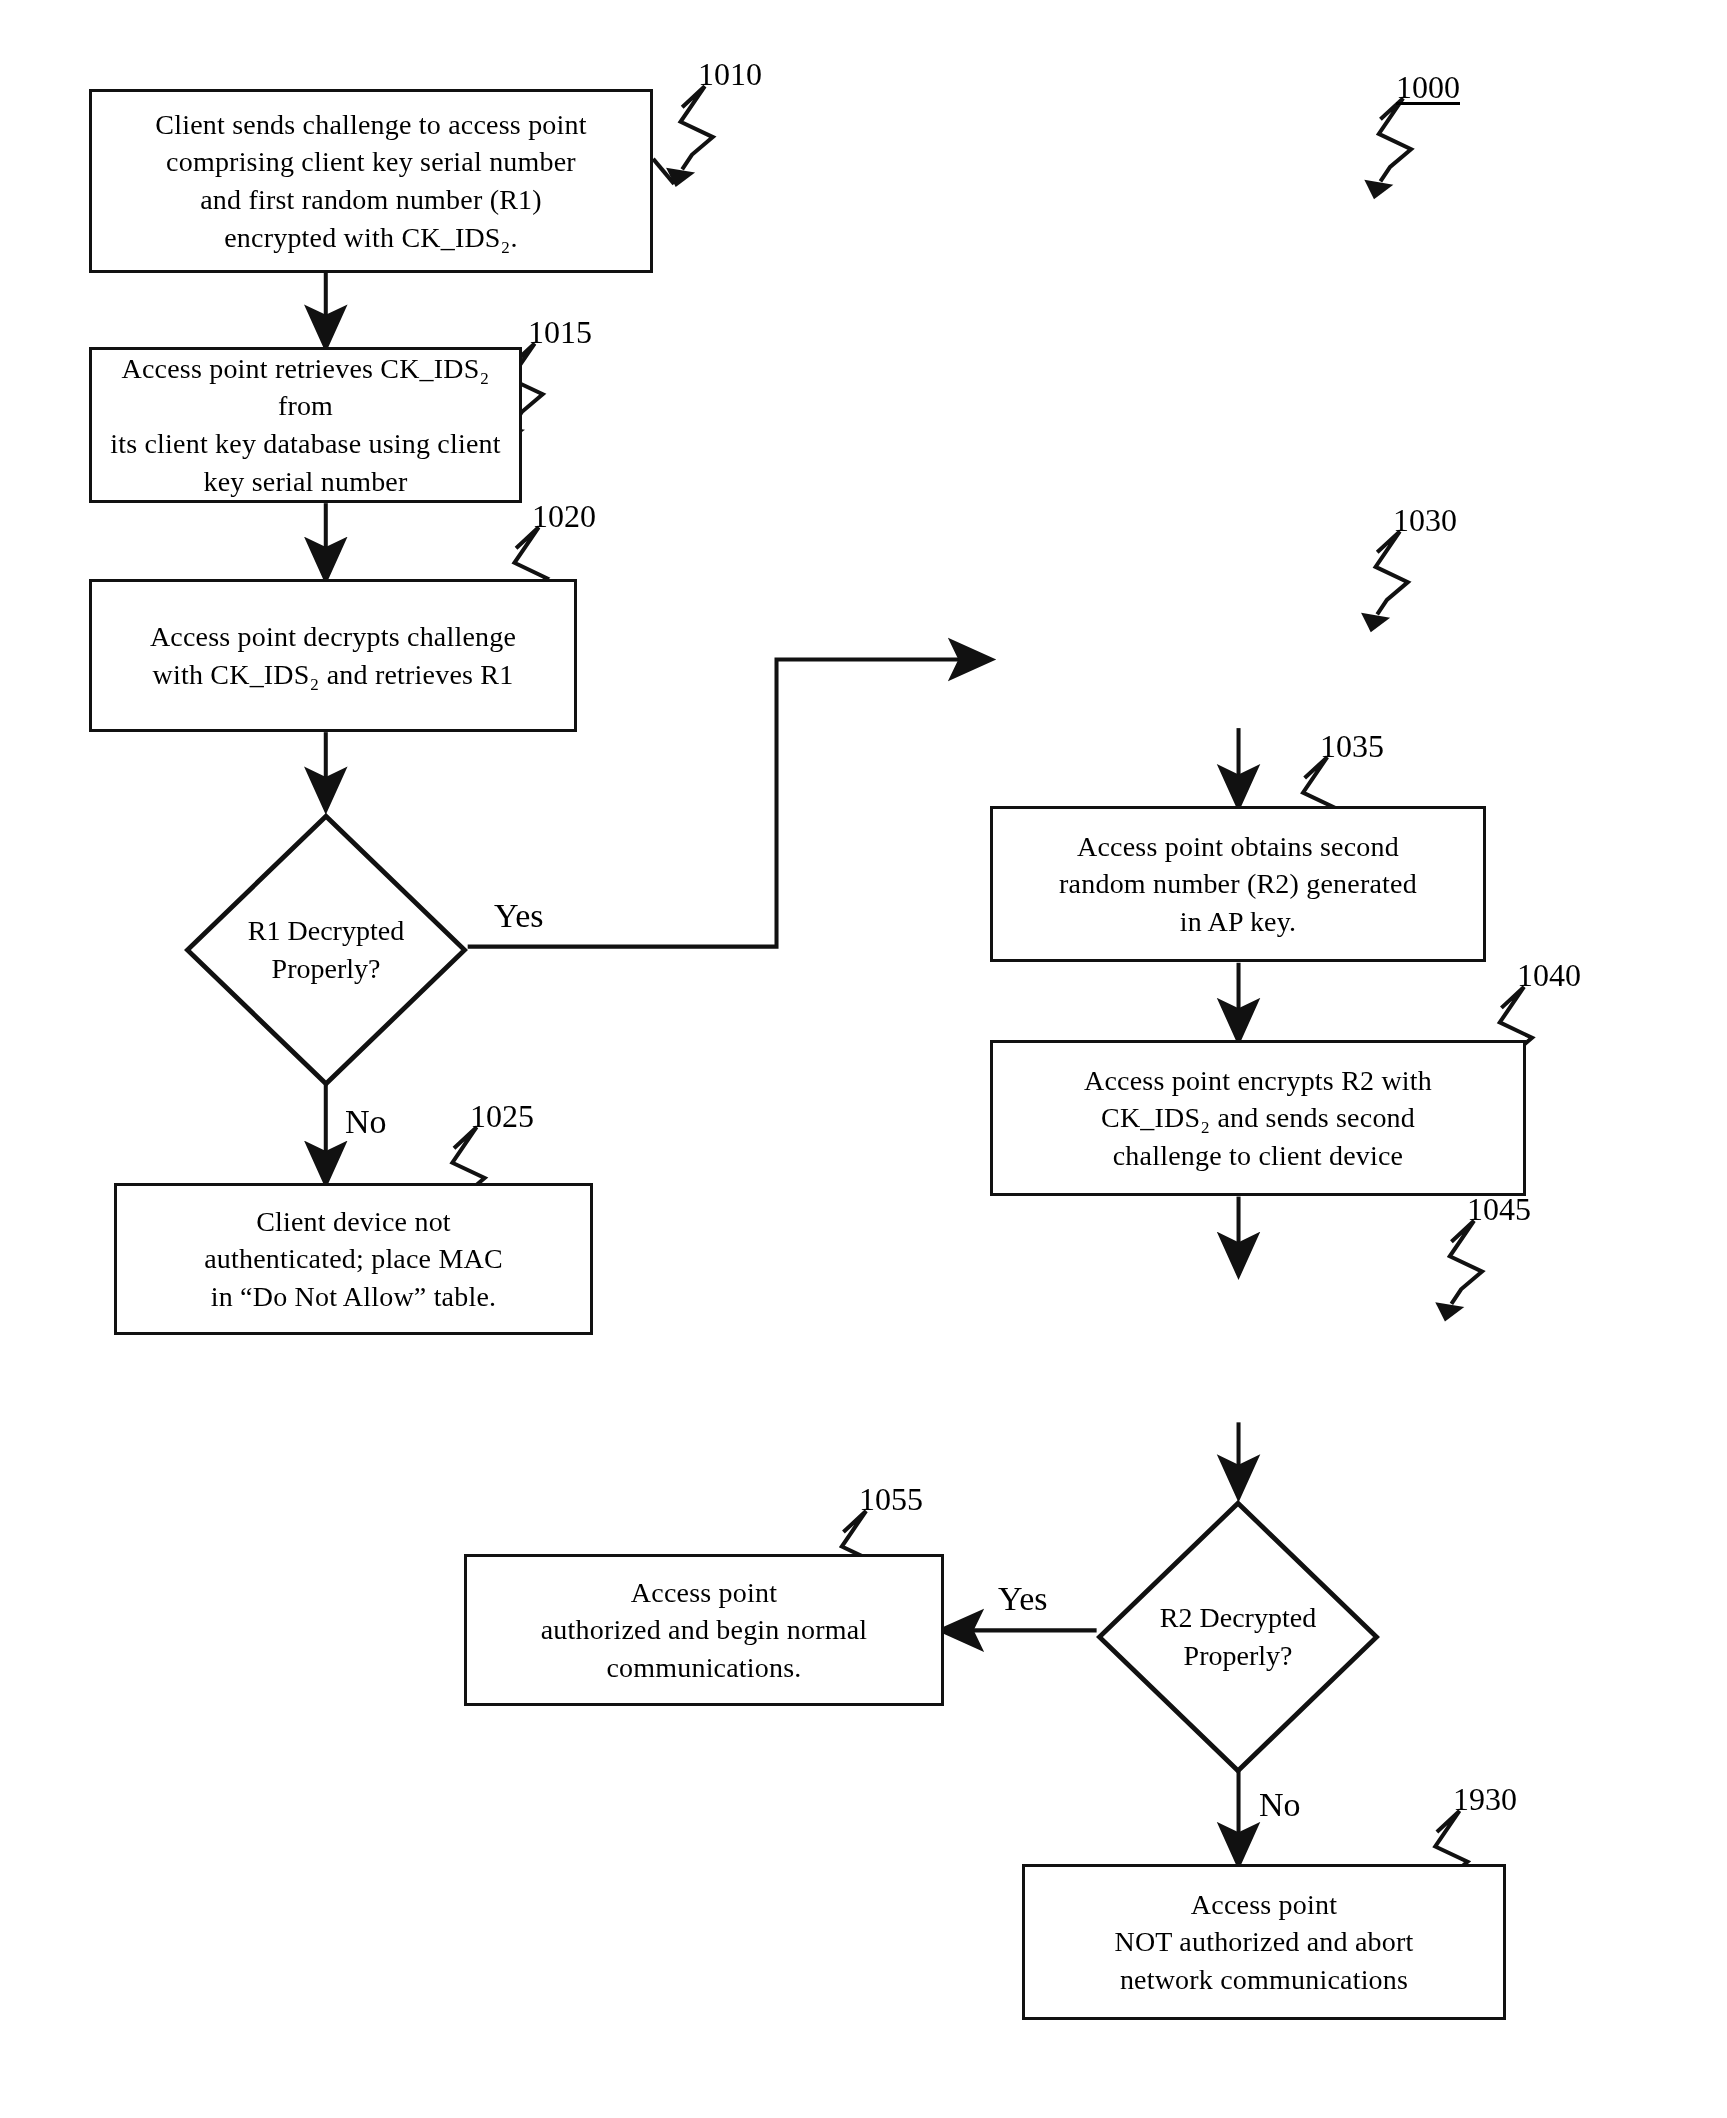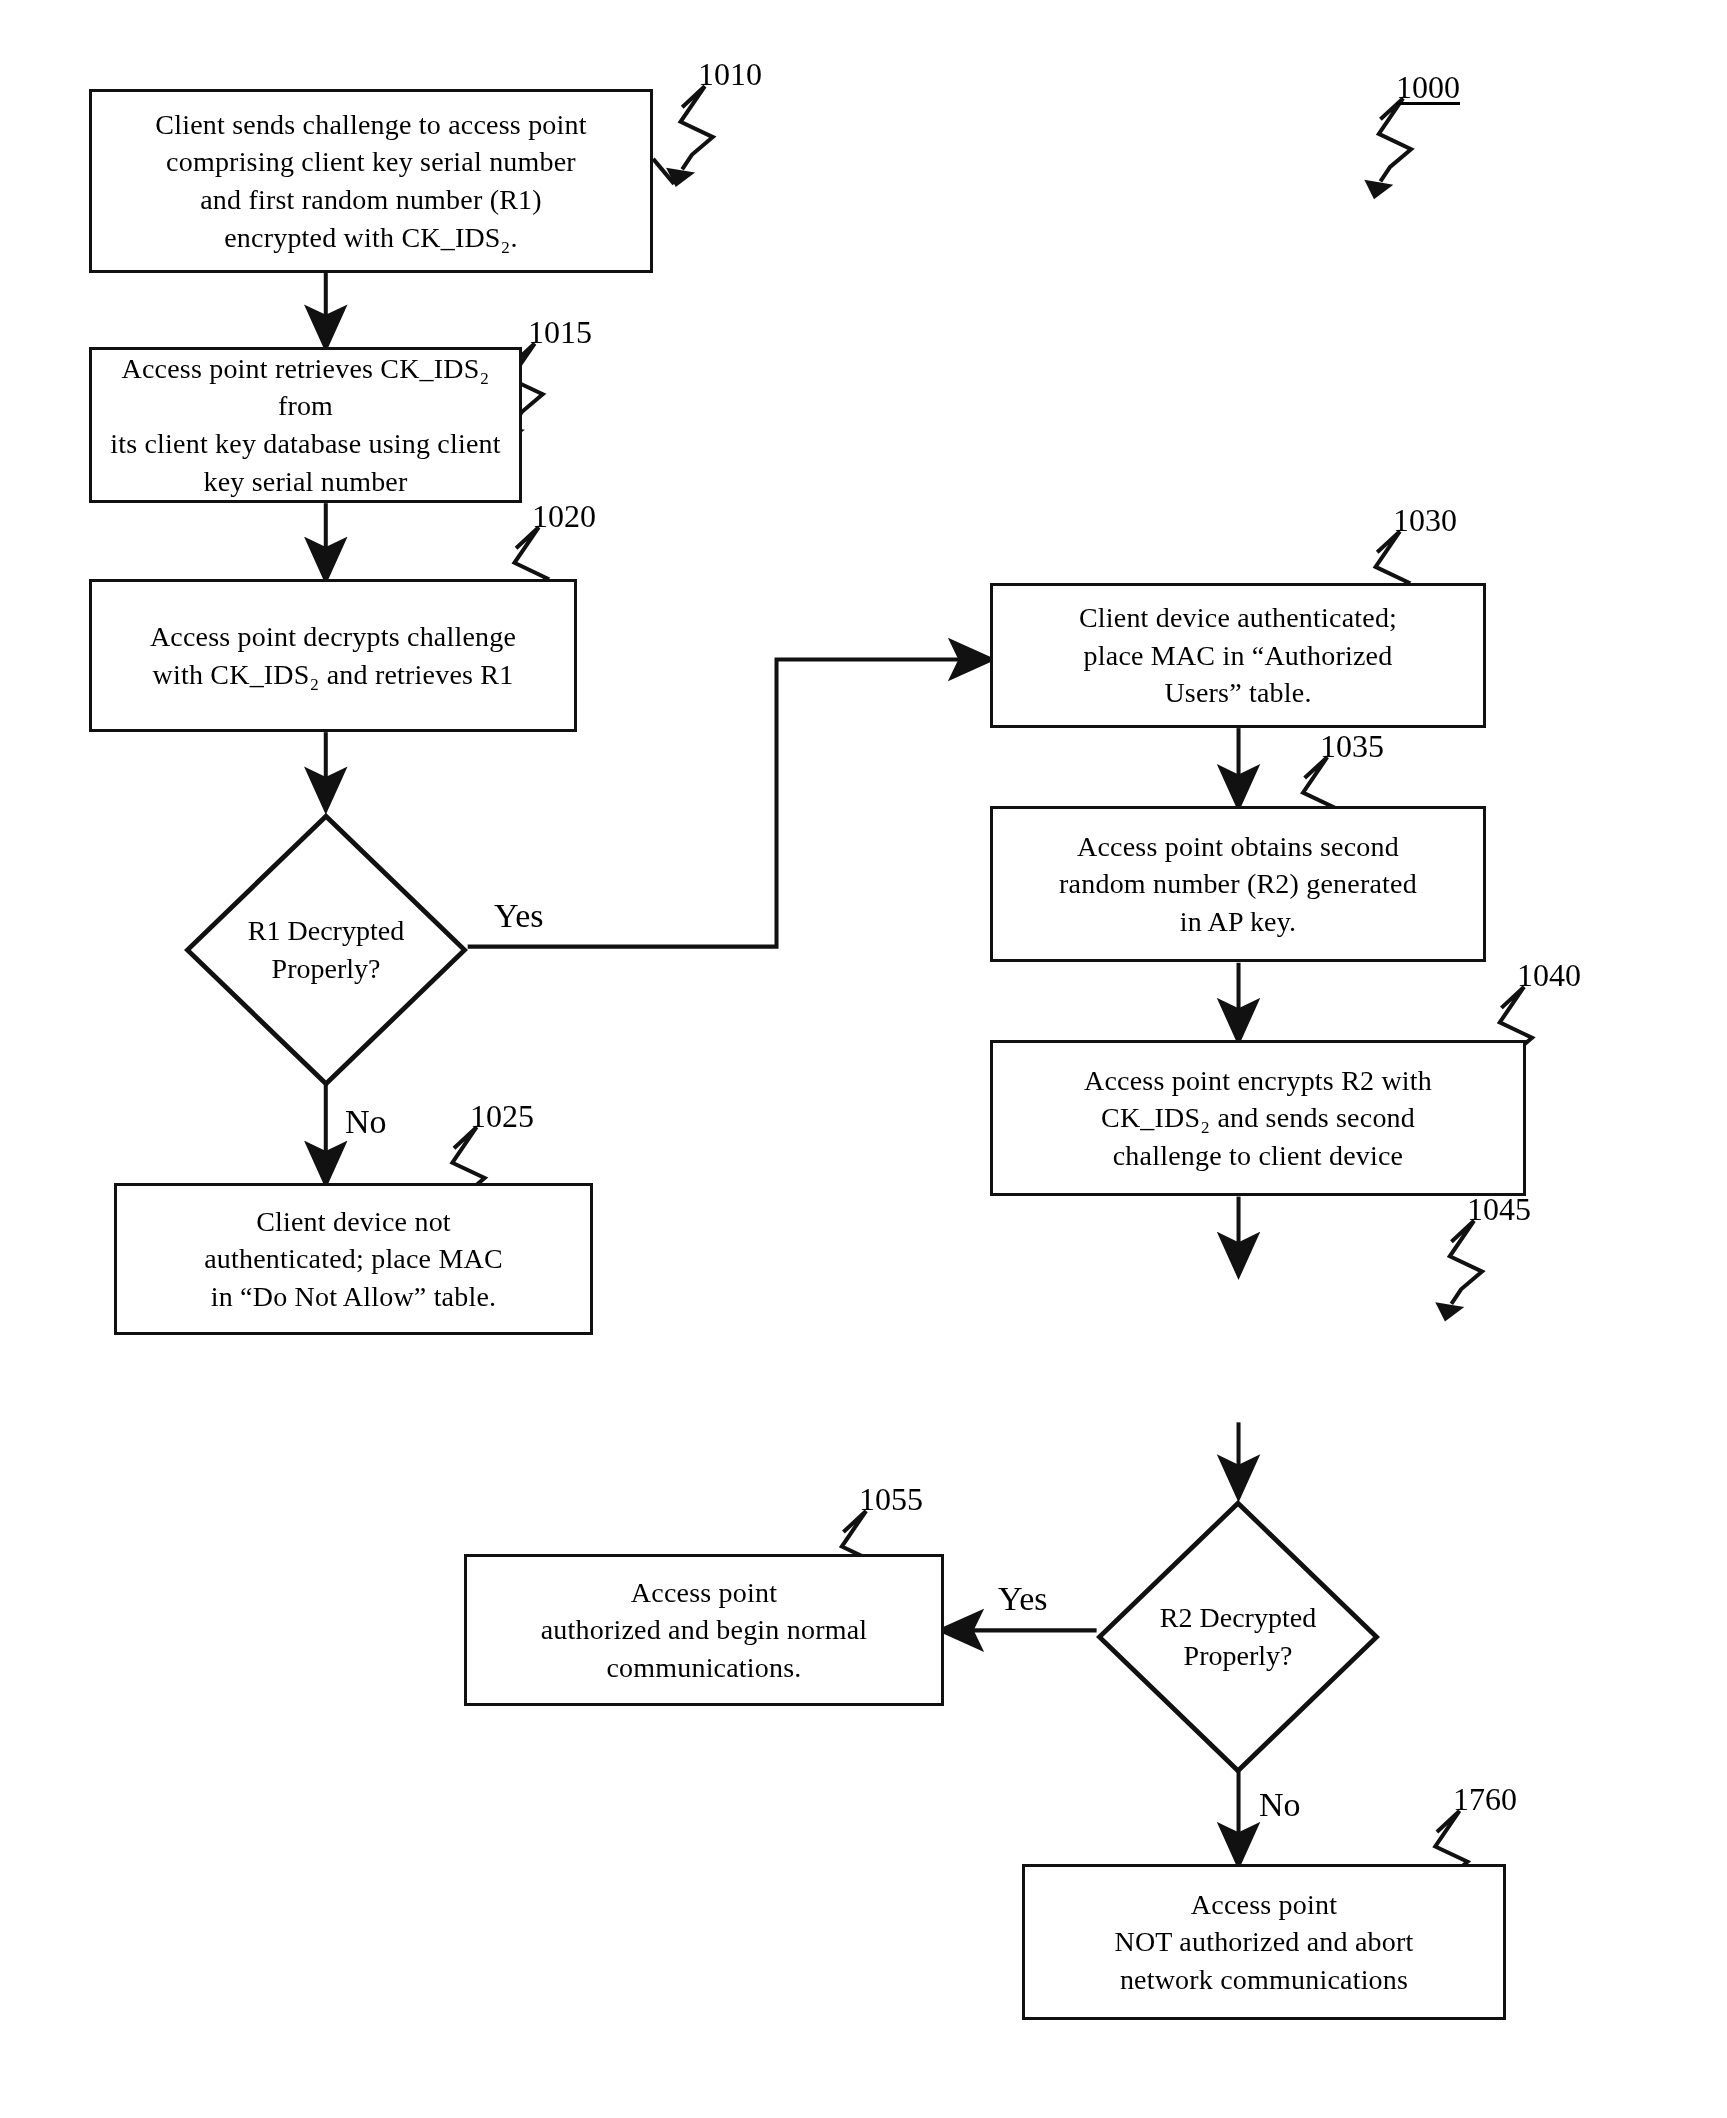--- a/index.html
+++ b/index.html
@@ -164,25 +164,20 @@
     <span class="txt">Access point decrypts challenge
 with CK_IDS₂ and retrieves R1</span>
   </div>
 
   <div class="node" style="left:114px; top:1183px; width:479px; height:152px;">
     <span class="txt">Client device not
 authenticated; place  MAC
 in “Do Not Allow” table.</span>
   </div>
 
-  <div class="node" style="left:990px; top:583px; width:496px; height:145px;">
-    <span class="txt">Client device authenticated;
-place MAC in “Authorized
-Users” table.</span>
-  </div>
 
   <div class="node" style="left:990px; top:806px; width:496px; height:156px;">
     <span class="txt">Access point obtains second
 random number (R2) generated
 in AP key.</span>
   </div>
 
   <div class="node" style="left:990px; top:1040px; width:536px; height:156px;">
     <span class="txt">Access point encrypts R2 with
 CK_IDS₂ and sends second
@@ -226,16 +221,16 @@
   <div class="reflabel" style="left:698px; top:58px;">1010</div>
   <div class="reflabel" style="left:528px; top:316px;">1015</div>
   <div class="reflabel" style="left:532px; top:500px;">1020</div>
   <div class="reflabel" style="left:470px; top:1100px;">1025</div>
   <div class="reflabel underlined" style="left:1396px; top:71px;">1000</div>
   <div class="reflabel" style="left:1393px; top:504px;">1030</div>
   <div class="reflabel" style="left:1320px; top:730px;">1035</div>
   <div class="reflabel" style="left:1517px; top:959px;">1040</div>
   <div class="reflabel" style="left:1467px; top:1193px;">1045</div>
   <div class="reflabel" style="left:859px; top:1483px;">1055</div>
-  <div class="reflabel" style="left:1453px; top:1783px;">1760</div>
+  <div class="reflabel" style="left:1453px; top:1783px;">1930</div>
 
 </div>
 
 
 </body></html>

